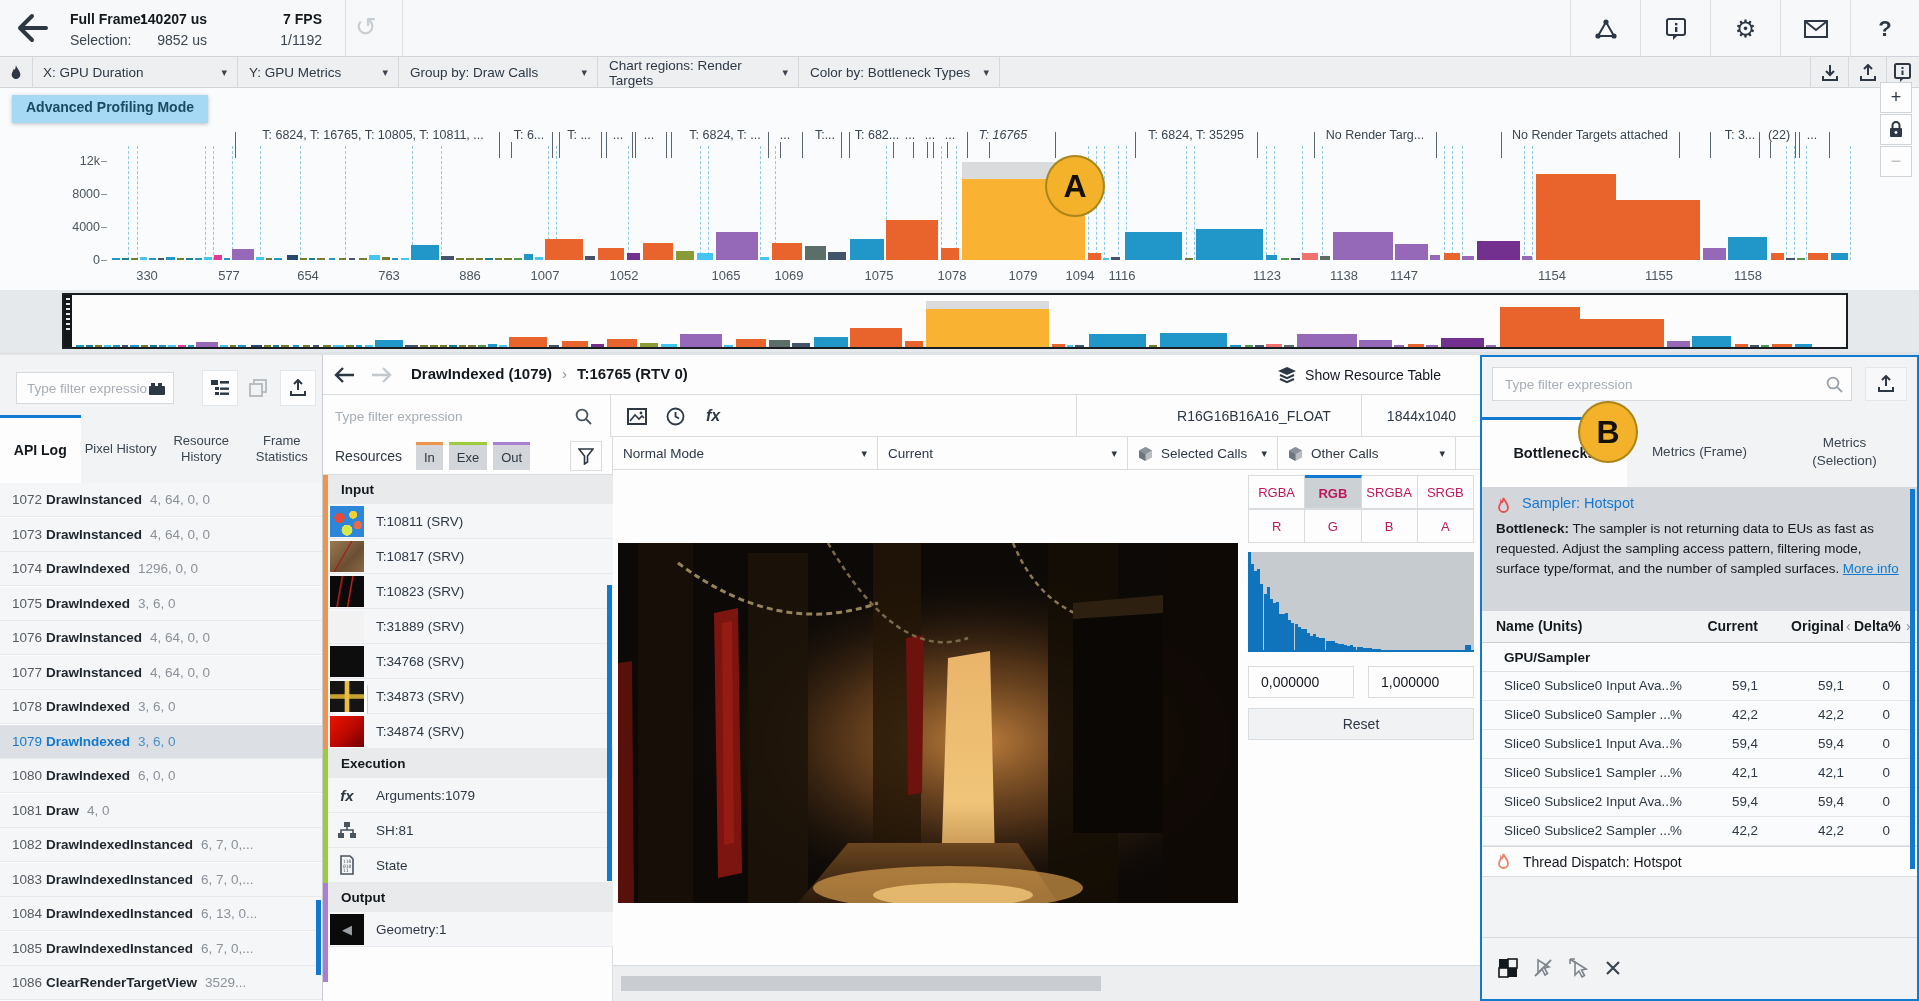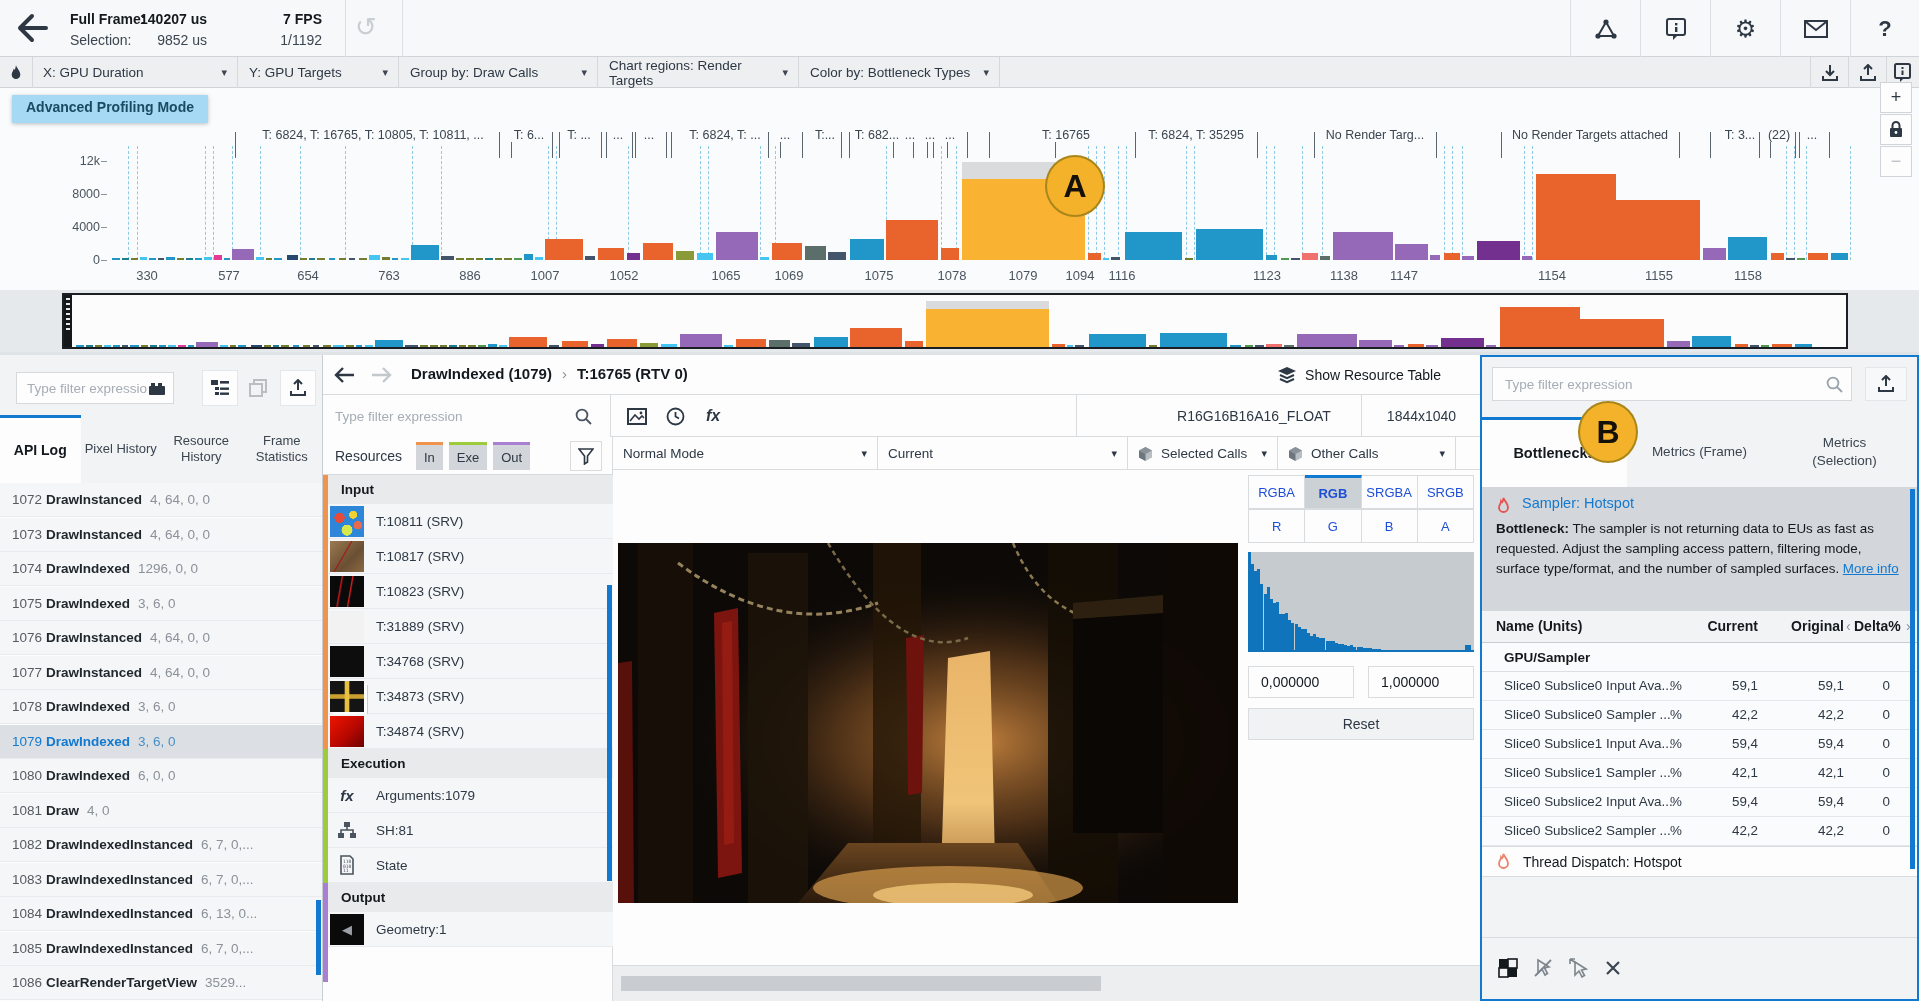--- a/index.html
+++ b/index.html
@@ -144,21 +144,21 @@
   #viewer { position:absolute; left:290px; top:115px; width:628px; height:531px; background:#fdfdfe; }
   #scene { position:absolute; left:5px; top:73px; width:620px; height:360px; background:#0d0a08; }
   #zoom-label { position:absolute; right:-188px; top:470px; font-size:13px; color:#3b4550; }
   #hscroll { position:absolute; left:290px; top:610px; width:868px; height:36px; background:#eceef0; border-top:1px solid #d9dcdf; }
   #hscroll .thumbbar { position:absolute; left:8px; top:10px; width:480px; height:15px; background:#c9cdd1; }
 
   
   #histo-panel { position:absolute; left:918px; top:115px; width:240px; height:495px; background:#fdfdfe; }
   .chan-row { position:absolute; left:7px; width:226px; height:34px; display:flex; }
   .chan-btn { flex:1; border:1px solid #d9dcdf; border-left:none; display:flex; align-items:center;
-    justify-content:center; font-size:13px; color:#1d4ed8; cursor:pointer; background:#fdfdfe; }
+    justify-content:center; font-size:13px; color:#be185d; cursor:pointer; background:#fdfdfe; }
   .chan-btn:first-child { border-left:1px solid #d9dcdf; }
   .chan-btn.active { background:#ccd1d5; border-top:3px solid #1279d0; font-weight:bold; }
   #histo-box { position:absolute; left:7px; top:82px; width:226px; height:100px; background:#c6cbd0; overflow:hidden; }
   #histo-base { position:absolute; left:0; bottom:0; width:100%; height:2px; background:#1074bc; }
   .hbar { position:absolute; bottom:0; width:3px; background:#1074bc; }
   .rng-input { position:absolute; top:196px; width:106px; height:32px; background:#fdfdfe;
     border:1px solid #d9dcdf; font-size:14px; color:#14191e; display:flex; align-items:center; padding-left:12px; }
   #reset-btn { position:absolute; left:7px; top:238px; width:226px; height:32px; background:#f1f2f4;
     border:1px solid #d9dcdf; display:flex; align-items:center; justify-content:center;
     font-size:14px; color:#2d3844; cursor:pointer; }
@@ -253,21 +253,21 @@
   <div class="tb-cell" style="left:0;width:33px;justify-content:center">
     <svg width="14" height="18" viewBox="0 0 14 18">
         <path d="M7 0 C8 4 12 6 12 11 A5 5 0 0 1 2 11 C2 8 4 7 4 4 C5 6 6 6 7 0 Z" fill="#2d3844"></path>
       </svg>
   </div>
   <div class="tb-cell" style="left:33px;width:205px">
     <span>X: GPU Duration</span>
       <span class="caret">▾</span>
   </div>
   <div class="tb-cell" style="left:239px;width:160px">
-    <span>Y: GPU Targets</span>
+    <span>Y: GPU Metrics</span>
       <span class="caret">▾</span>
   </div>
   <div class="tb-cell" style="left:400px;width:198px">
     <span>Group by: Draw Calls</span>
       <span class="caret">▾</span>
   </div>
   <div class="tb-cell" style="left:599px;width:200px">
     <span>Chart regions: Render Targets</span>
       <span class="caret">▾</span>
   </div>
@@ -329,21 +329,21 @@
       <div class="region-tick" style="left: 912.9px;"></div>
       <div class="region-lbl" style="left: 910px;">...</div>
       <div class="region-tick" style="left: 892.7px;"></div>
       <div class="region-tick" style="left: 927.3px;"></div>
       <div class="region-lbl" style="left: 930px;">...</div>
       <div class="region-tick" style="left: 912.7px;"></div>
       <div class="region-tick" style="left: 947.3px;"></div>
       <div class="region-lbl" style="left: 950px;">...</div>
       <div class="region-tick" style="left: 932.7px;"></div>
       <div class="region-tick" style="left: 967.3px;"></div>
-      <div class="region-lbl" style="left: 1066px;">T: 16765</div>
+      <div class="region-lbl" style="left: 1003px; font-style: italic;">T: 16765</div>
       <div class="region-tick" style="left: 989.2px;"></div>
       <div class="region-tick" style="left: 1054.8px;"></div>
       <div class="region-lbl" style="left: 1196px;">T: 6824, T: 35295</div>
       <div class="region-tick" style="left: 1135.3px;"></div>
       <div class="region-tick" style="left: 1256.7px;"></div>
       <div class="region-lbl" style="left: 1375px;">No Render Targ...</div>
       <div class="region-tick" style="left: 1314.3px;"></div>
       <div class="region-tick" style="left: 1435.7px;"></div>
       <div class="region-lbl" style="left: 1590px;">No Render Targets attached</div>
       <div class="region-tick" style="left: 1501.4px;"></div>

